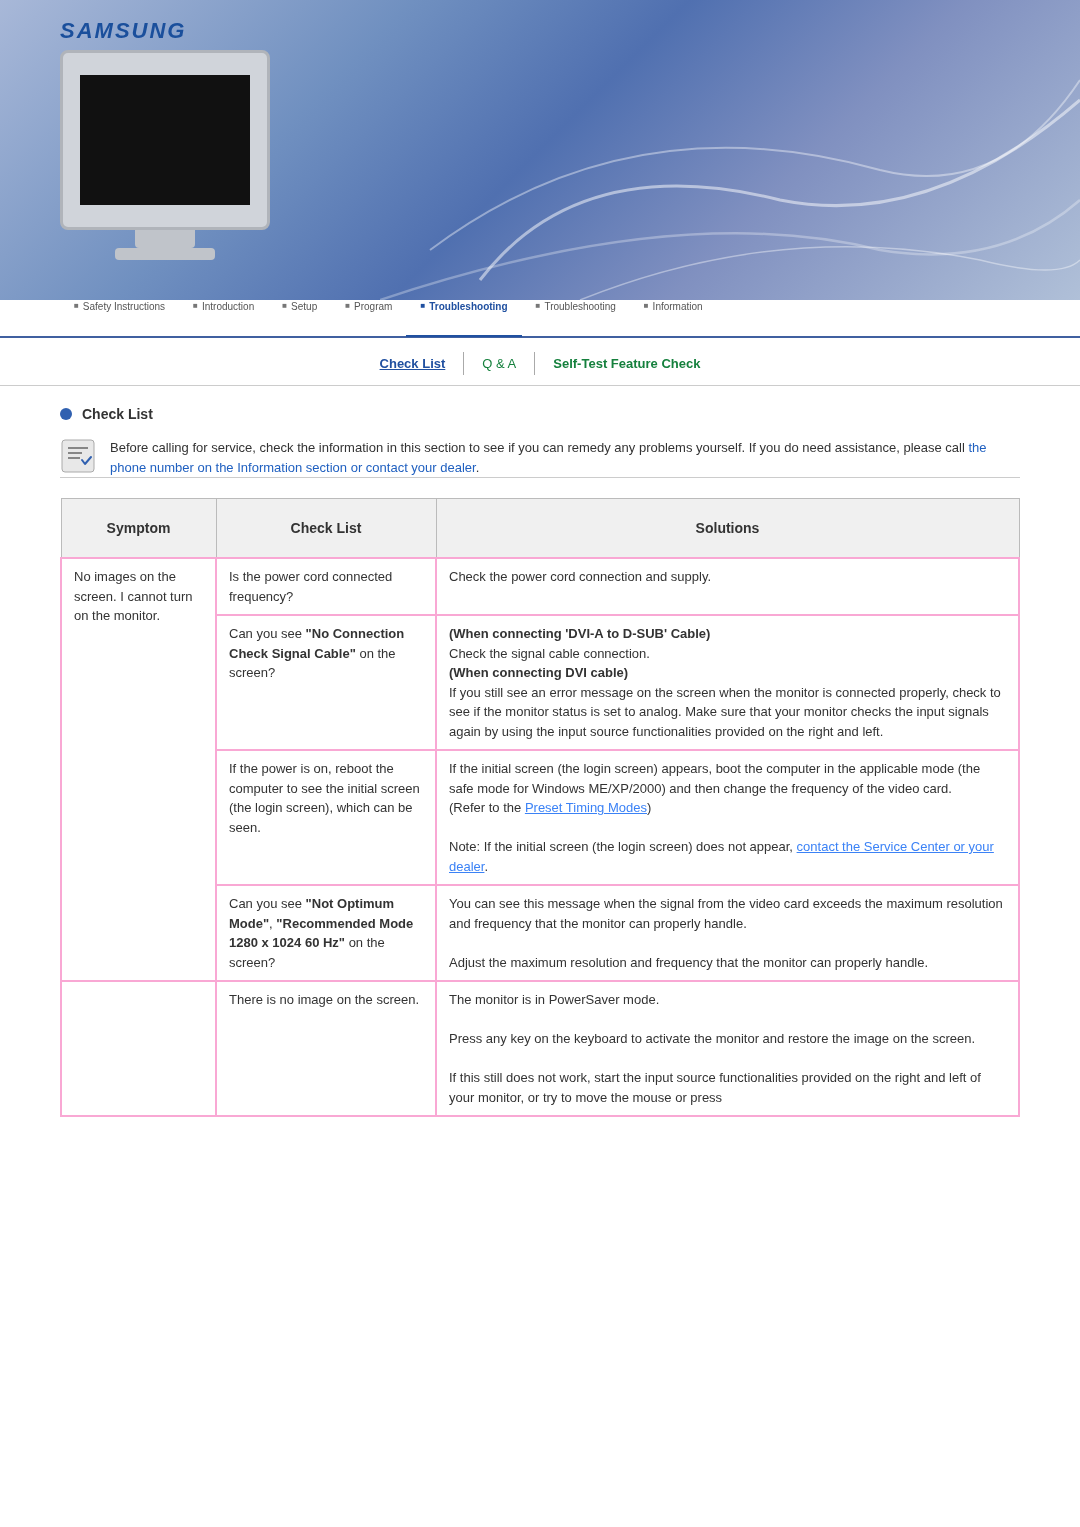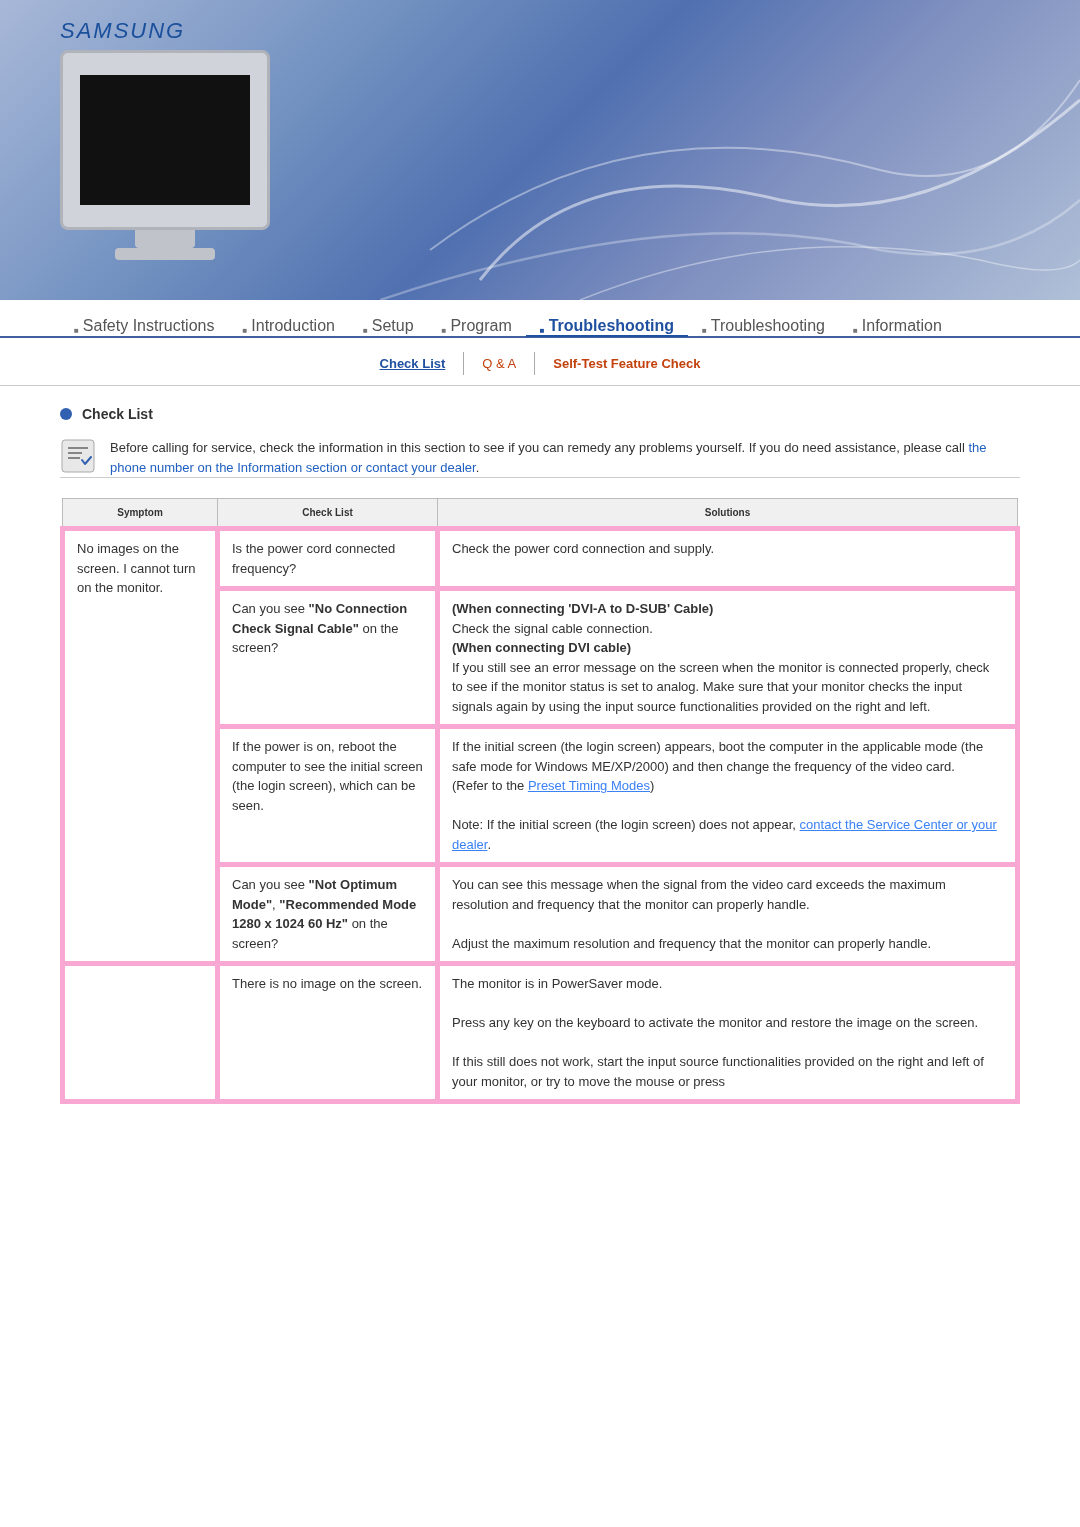--- a/index.html
+++ b/index.html
@@ -1,60 +1,60 @@
 <!DOCTYPE html>
 <html><head>
   <meta charset="utf-8">
   <style>
     * { margin: 0; padding: 0; box-sizing: border-box; }
     body { font-family: Arial, sans-serif; font-size: 13px; background: #fff; color: #333; width: 1080px; }
 
     
     .header { position: relative; width: 100%; height: 300px; background: linear-gradient(135deg, #a8b8d8 0%, #7090c0 30%, #5070b0 50%, #8090c0 70%, #b0c0d8 100%); overflow: hidden; }
     .samsung-logo { position: absolute; top: 18px; left: 60px; z-index: 10; }
-    .samsung-logo span { font-size: 22px; font-weight: normal; color: #1a4f9c; letter-spacing: 2px; font-style: italic; }
+    .samsung-logo span { font-size: 22px; font-weight: bold; color: #1a4f9c; letter-spacing: 2px; font-style: italic; }
 
     
     .monitor-img { position: absolute; left: 60px; top: 50px; }
     .monitor-body { width: 210px; height: 180px; background: #d0d4da; border-radius: 8px; border: 3px solid #b0b4ba; display: flex; align-items: center; justify-content: center; }
     .monitor-screen { width: 170px; height: 130px; background: #111; }
     .monitor-stand { width: 60px; height: 18px; background: #c0c4ca; margin: 0 auto; border-radius: 0 0 4px 4px; }
     .monitor-base { width: 100px; height: 12px; background: #c0c4ca; margin: 0 auto; border-radius: 4px; }
 
     
     .navbar { background: #fff; border-bottom: 2px solid #4060a0; display: flex; align-items: center; padding: 0 60px; height: 38px; gap: 0; }
-    .nav-item { font-size: 16px; color: #555; padding: 0 14px; cursor: pointer; display: flex; align-items: flex-end; gap: 4px; white-space: nowrap; height: 100%; border-bottom: 2px solid transparent; margin-bottom: -2px; }
+    .nav-item { font-size: 10px; color: #555; padding: 0 14px; cursor: pointer; display: flex; align-items: flex-start; gap: 4px; white-space: nowrap; height: 100%; border-bottom: 2px solid transparent; margin-bottom: -2px; }
     .nav-item::before { content: '■'; font-size: 8px; color: #777; }
     .nav-item.active { color: #2050a0; font-weight: bold; border-bottom: 2px solid #2050a0; }
     .nav-item.active::before { color: #2050a0; }
 
     
     .subnav { display: flex; justify-content: center; align-items: center; padding: 14px 0 10px 0; border-bottom: 1px solid #ccc; gap: 0; }
-    .subnav-item { font-size: 13px; color: #c2410c; padding: 4px 18px; cursor: pointer; border-right: 1px solid #aaa; }
+    .subnav-item { font-size: 13px; color: #15803d; padding: 4px 18px; cursor: pointer; border-right: 1px solid #aaa; }
     .subnav-item:last-child { border-right: none; font-weight: bold; }
     .subnav-item.active { color: #2050a0; font-weight: bold; text-decoration: underline; }
 
     
     .content { padding: 20px 60px 30px 60px; }
 
     
     .section-title-row { display: flex; align-items: center; gap: 10px; margin-bottom: 16px; }
     .blue-dot { width: 12px; height: 12px; background: #3060b0; border-radius: 50%; flex-shrink: 0; }
     .section-title { font-size: 14px; font-weight: bold; color: #333; }
 
     
     .intro-block { display: flex; align-items: flex-start; gap: 14px; margin-bottom: 20px; padding-bottom: 0; border-bottom: 1px solid #ccc; }
     .intro-icon { width: 36px; height: 36px; flex-shrink: 0; }
     .intro-text { font-size: 13px; line-height: 1.5; color: #333; }
     .link-text { color: #2060c0; text-decoration: none; }
 
     
     .data-table { width: 100%; border-collapse: collapse; border: 1px solid #bbb; }
-    .data-table th { background: #f0f0f0; font-weight: bold; font-size: 10px; color: #333; padding: 8px 12px; border: 1px solid #bbb; text-align: center; }
-    .data-table td { padding: 8px 12px; border: 5px solid #f9a8d4; vertical-align: top; font-size: 13px; line-height: 1.5; color: #333; }
+    .data-table th { background: #f0f0f0; font-weight: bold; font-size: 14px; color: #333; padding: 21px 12px; border: 1px solid #bbb; text-align: center; }
+    .data-table td { padding: 8px 12px; border: 2px solid #f9a8d4; vertical-align: top; font-size: 13px; line-height: 1.5; color: #333; }
     .col-symptom { width: 155px; }
     .col-checklist { width: 220px; }
     .col-solutions { width: auto; }
     .bold { font-weight: bold; }
     .link { color: #3b82f6; }
 
     
     .swirl-svg { position: absolute; right: 0; bottom: 0; }
   </style>
 </head>

